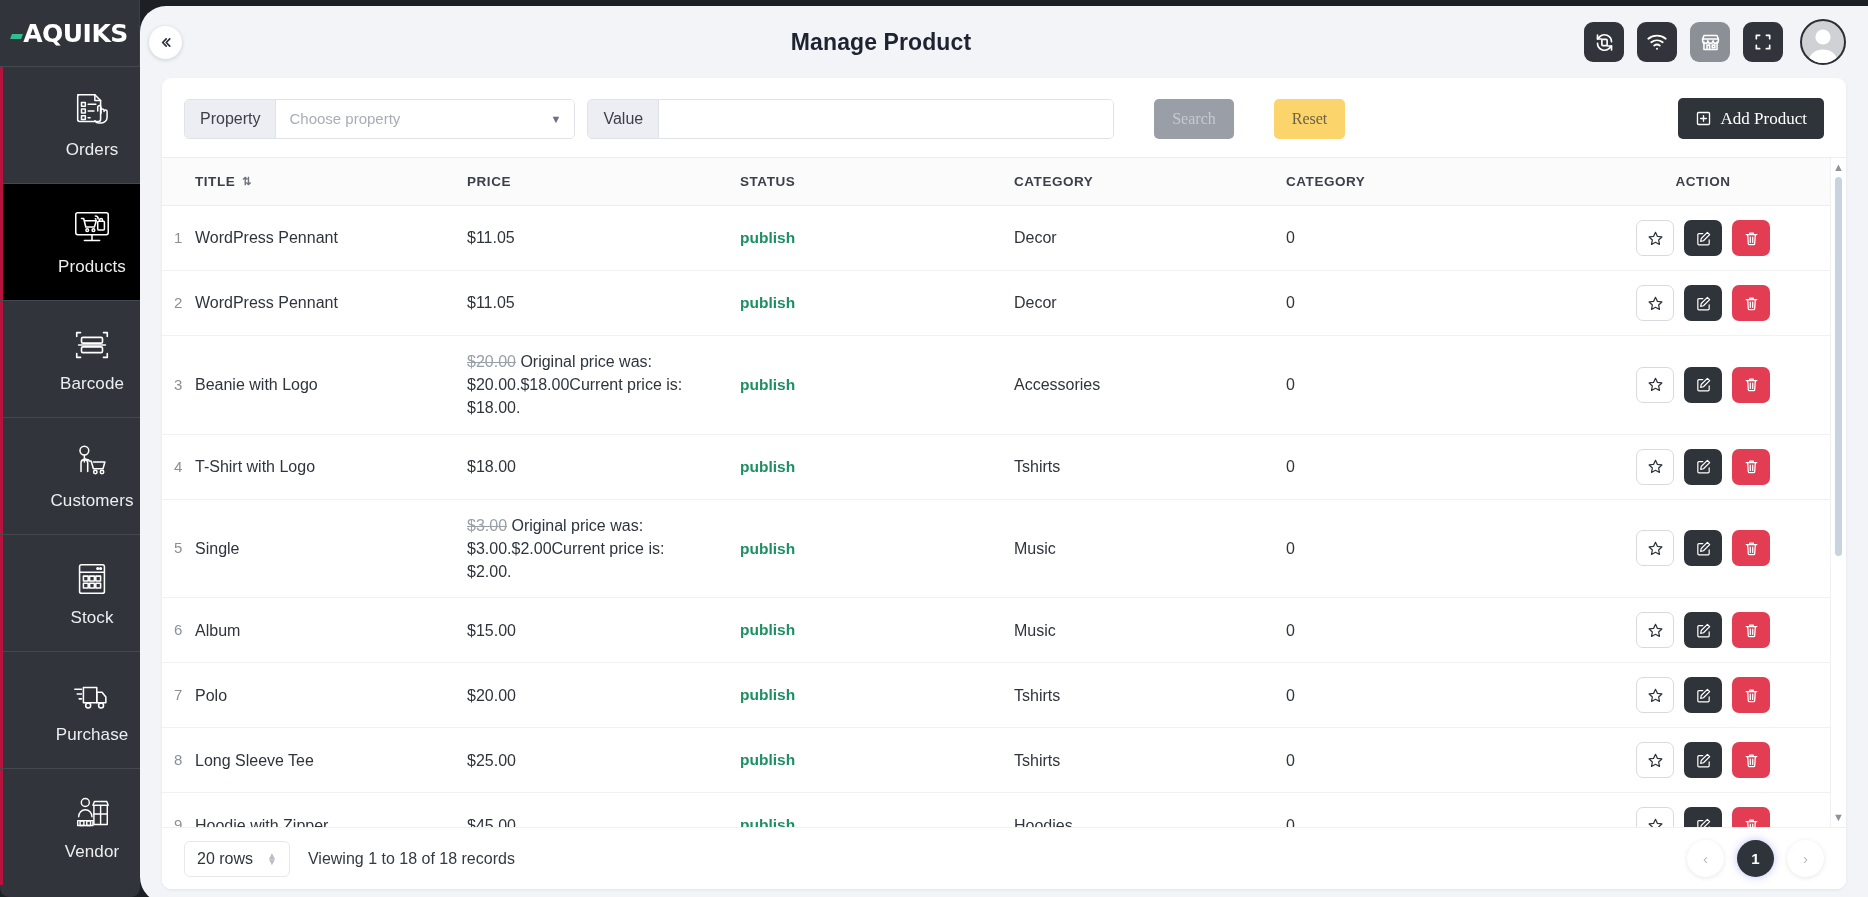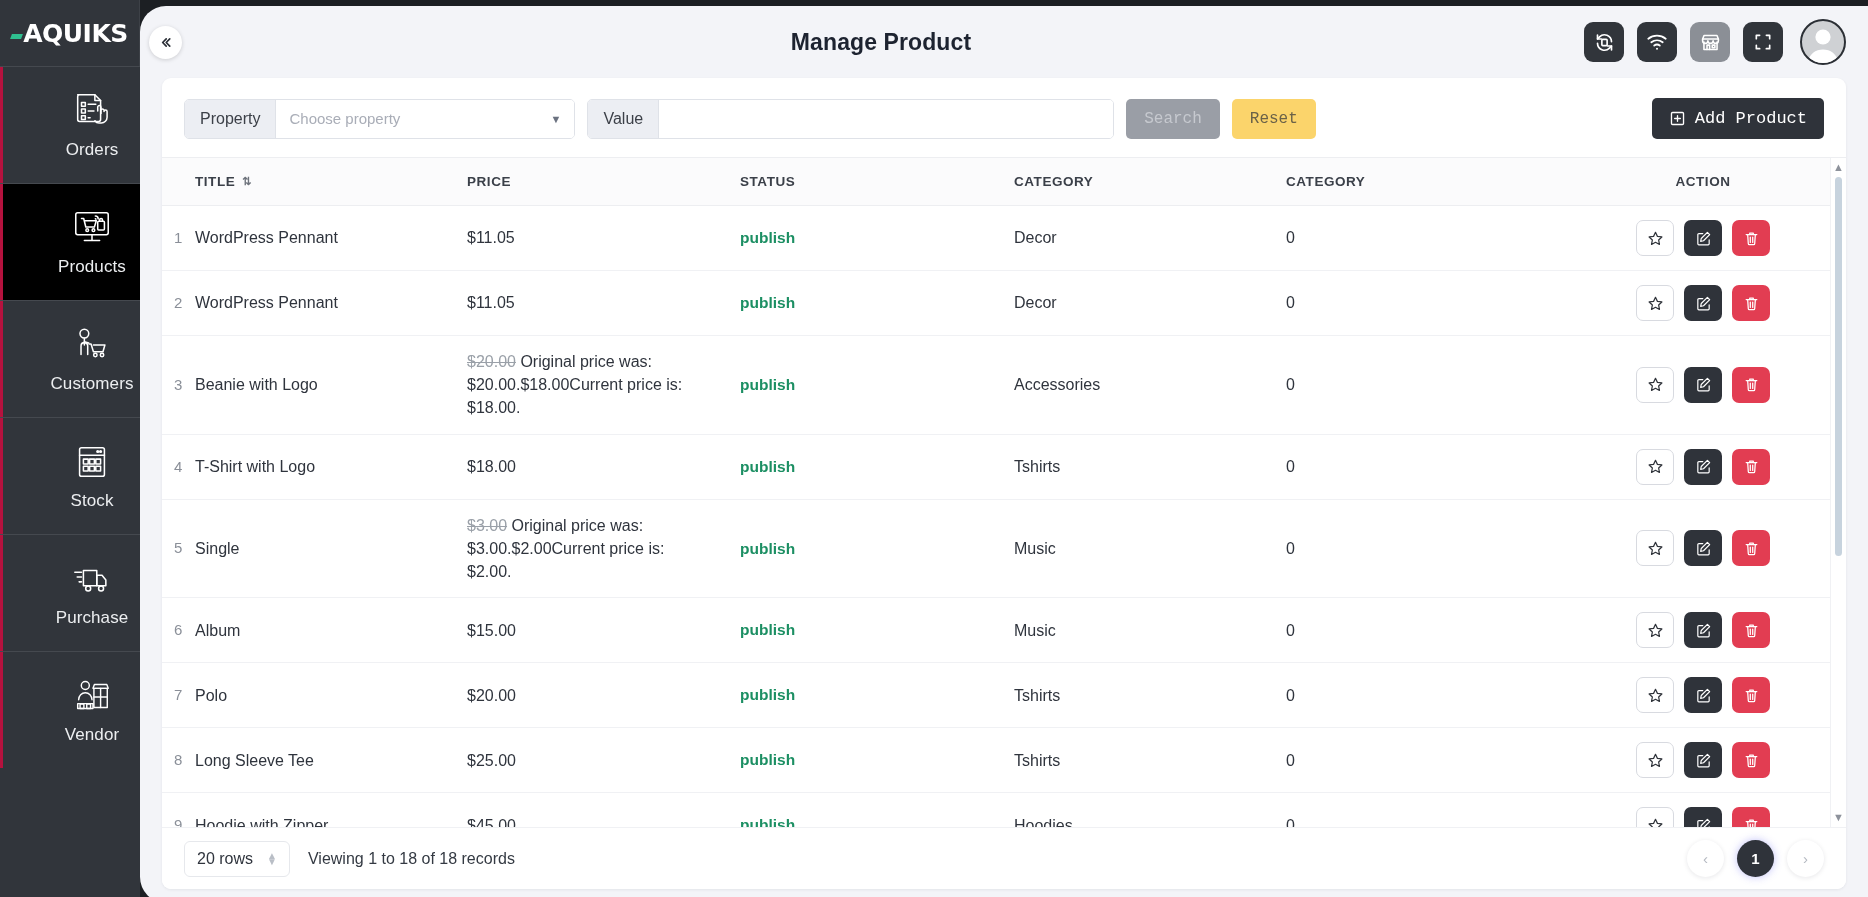--- a/index.html
+++ b/index.html
@@ -15,20 +15,21 @@
   
   .sidebar {
     width: 140px;
     height: 897px;
     background: #31353b;
     flex: 0 0 140px;
     display: flex;
     flex-direction: column;
     position: relative;
     z-index: 1;
+    border-radius: 9px;
   }
   .logo-area {
     height: 66px;
     background: #31353b;
     display: flex;
     align-items: center;
     justify-content: center;
     border-right: 1px solid #3d4147;
   }
   .logo-text {
@@ -203,21 +204,22 @@
     font-family: "Liberation Sans", sans-serif;
     background: #fff;
   }
   .btn {
     height: 40px;
     border: none;
     border-radius: 5px;
     padding: 0 18px;
     font-size: 16px;
     cursor: pointer;
-    font-family: Liberation Mono, monospace;
+    font-family: Liberation Serif, serif;
+    margin-left: 28px;
   }
   .btn-search { background: #9a9ea6; color: #c6c9cf; cursor: default; }
   .btn-reset { background: #fbd46b; color: #6b6248; }
   .btn-add {
     background: #2f333a; color: #fff;
     display: flex; align-items: center; gap: 9px;
     font-size: 17px; padding: 0 17px; height: 41px;
     margin-left: auto;
   }
   .btn-add svg { width: 17px; height: 17px; }
@@ -366,20 +368,31 @@
             <path d="M14 33h16M22 27v6"></path>
             <path d="M11 10h2.3l2.2 9h9l2-6.5h-12"></path>
             <circle cx="17" cy="22.3" r="1.4"></circle>
             <circle cx="23.5" cy="22.3" r="1.4"></circle>
             <rect x="28" y="13" width="7" height="9" rx="1"></rect>
             <path d="M30 13v-1.5a1.5 1.5 0 0 1 3 0V13"></path>
             <path d="M25.5 7.5a3 3 0 0 1 3 3M25.5 10.3a.6.6 0 0 1 .6.6"></path>
           </svg>
         </span>
         <span class="nav-label">Products</span>
+      </div>
+      <div class="nav-item">
+        <span class="ico">
+          <svg viewBox="0 0 44 40" fill="none" stroke="#fff" stroke-width="1.7" stroke-linecap="round" stroke-linejoin="round">
+            <path d="M10 7H6v4M34 7h4v4M10 33H6v-4M34 33h4v-4"></path>
+            <rect x="11" y="12" width="22" height="6" rx="1.5"></rect>
+            <rect x="11" y="22" width="22" height="6" rx="1.5"></rect>
+            <line x1="8" y1="20" x2="36" y2="20"></line>
+          </svg>
+        </span>
+        <span class="nav-label">Barcode</span>
       </div>
       <div class="nav-item">
         <span class="ico">
           <svg viewBox="0 0 44 40" fill="none" stroke="#fff" stroke-width="1.6" stroke-linecap="round" stroke-linejoin="round">
             <circle cx="14" cy="8" r="4.6"></circle>
             <path d="M14 13v7M10.5 30v-9a3.5 3.5 0 0 1 7 0v9"></path>
             <path d="M14 16.5l4.5 1.5"></path>
             <path d="M19 19h2l2.5 8h10l2-7h-12"></path>
             <circle cx="25.5" cy="30.5" r="1.8"></circle>
             <circle cx="32.5" cy="30.5" r="1.8"></circle>

